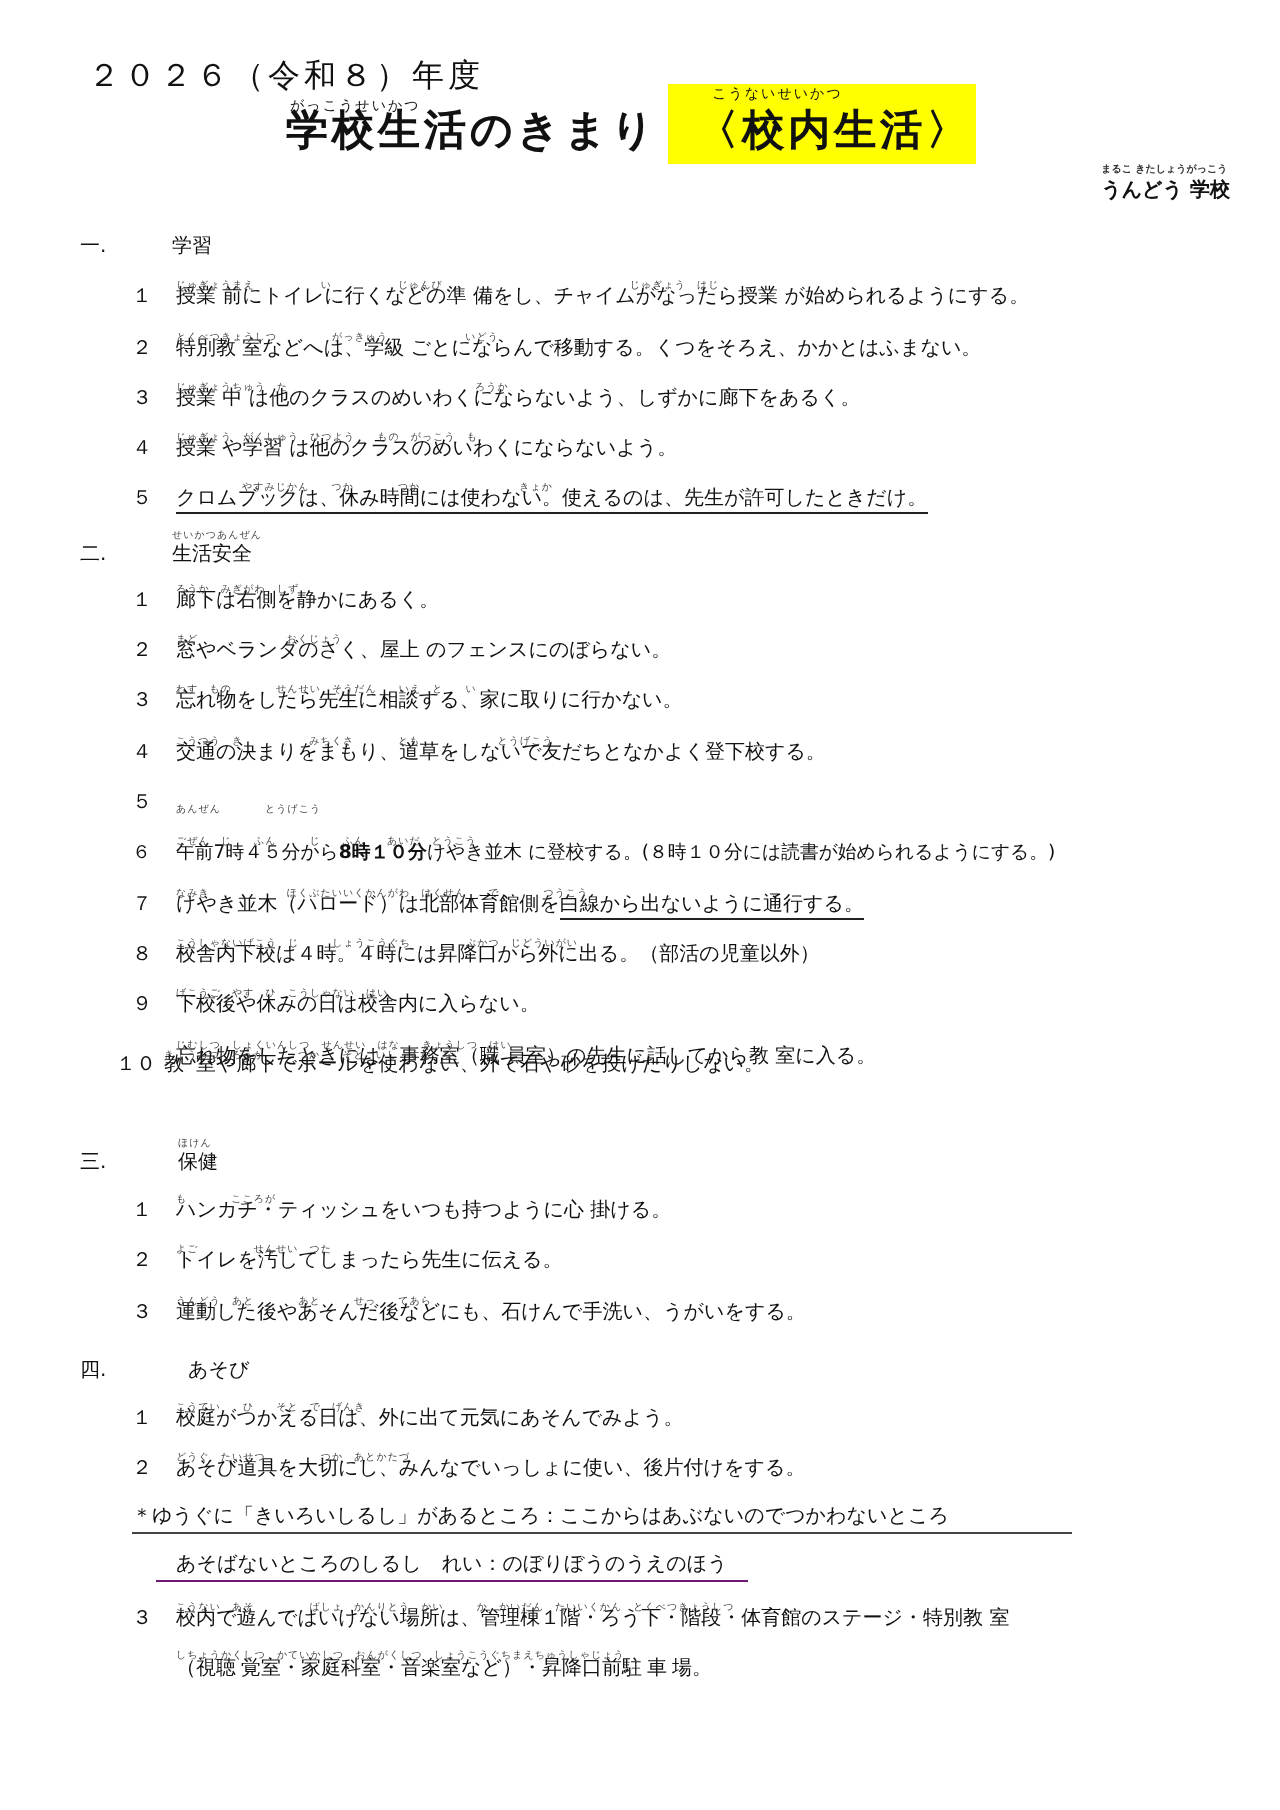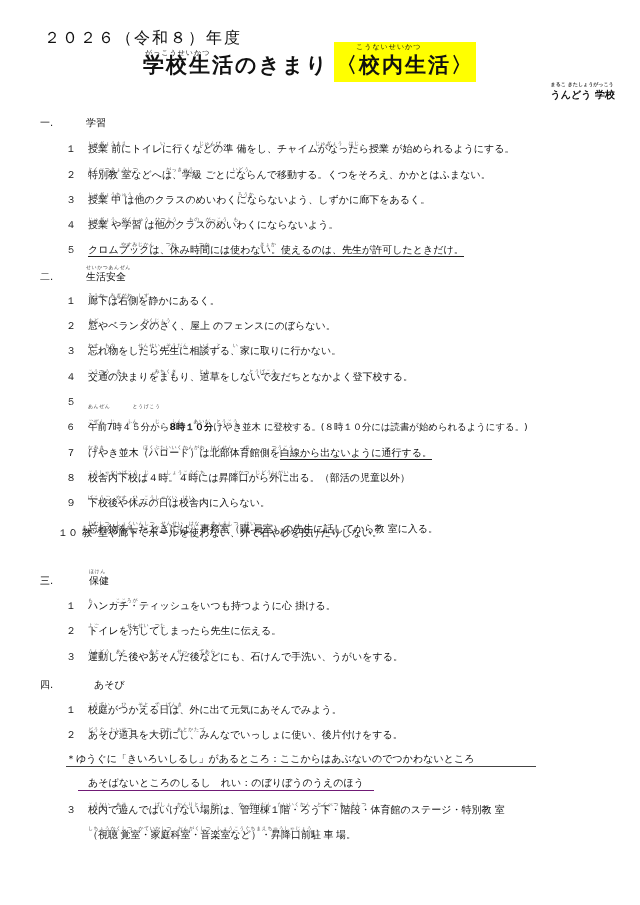--- a/index.html
+++ b/index.html
@@ -7,21 +7,21 @@
     width: 640px; height: 905px; overflow: hidden; position: relative;
     font-family: "DejaVu Sans", "Liberation Sans", sans-serif;
     color: #111111;
   }
   .page { position: absolute; left: 0; top: 0; width: 640px; height: 905px; }
   .abs { position: absolute; white-space: nowrap; }
   .year { left: 44px; top: 28px; font-size: 16px; letter-spacing: 2px; }
   .title-wrap { left: 143px; top: 42px; }
   .title-furi { position: absolute; font-size: 7px; letter-spacing: 1px; }
   .title { font-size: 21px; font-weight: bold; letter-spacing: 2px; line-height: 30px; }
-  .title-hl { background: #ffff00; padding: 8px 2px 2px 2px; }
+  .title-hl { background: #ffff00; padding: 8px 2px 2px 14px; }
   .school { right: 25px; top: 88px; font-size: 10px; font-weight: bold; }
   .school-furi { position: absolute; top: -7px; left: 0; font-size: 5px; color: #333; }
 
   .sec-head { font-size: 10px; }
   .sec-num { display: inline-block; width: 42px; }
   .item { font-size: 10px; line-height: 14px; }
   .item .num { display: inline-block; width: 22px; text-align: left; }
   .furi { position: absolute; font-size: 5px; color: #444; letter-spacing: 0.5px; top: -6px; }
   .rel { position: relative; display: inline-block; }
   .ulbar { border-bottom: 1px solid #222; padding-bottom: 1px; }

